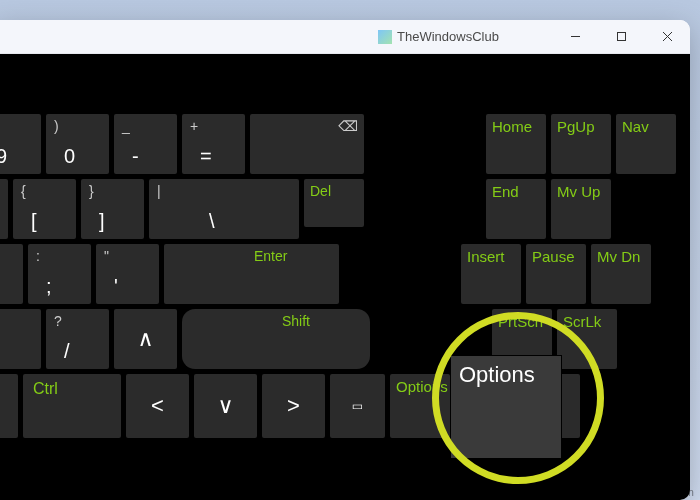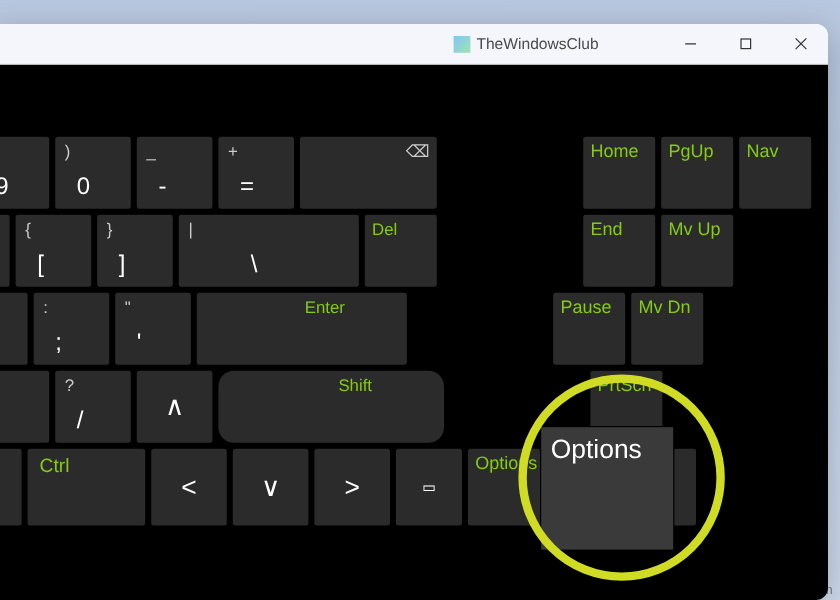--- a/index.html
+++ b/index.html
@@ -207,21 +207,21 @@
           <span class="main">[</span>
         </div>
         <div class="key w-letter">
           <span class="sup">}</span>
           <span class="main">]</span>
         </div>
         <div class="key" style="width:150px;height:60px;">
           <span class="sup">|</span>
           <span class="main" style="left:60px;">\</span>
         </div>
-        <div class="key" style="width:60px;height:60px;">
+        <div class="key" style="width:60px;height:48px;">
             <span class="label-tl">Del</span>
           </div>
         <div style="width:112px"></div>
         <div class="key w-nav nav">
             <span class="label-tl">End</span>
           </div>
         <div class="key w-nav nav">
             <span class="label-tl">Mv Up</span>
           </div>
       </div>
@@ -236,20 +236,23 @@
         </div>
         <div class="key w-letter">
           <span class="sup">"</span>
           <span class="main">'</span>
         </div>
         <div class="key" style="width:175px;height:60px;">
             <span class="label-tl" style="left:90px;">Enter</span>
           </div>
         <div style="width:112px"></div>
         <div class="key w-nav nav">
+            <span class="label-tl">Insert</span>
+          </div>
+        <div class="key w-nav nav">
             <span class="label-tl">Pause</span>
           </div>
         <div class="key w-nav nav">
             <span class="label-tl">Mv Dn</span>
           </div>
       </div>
 
       <div class="row" style="margin-left:-12px;">
         <div class="key w-letter">
 
@@ -261,20 +264,23 @@
         </div>
         <div class="key w-letter">
             <span class="center">∧</span>
           </div>
         <div class="key" style="width:188px;height:60px;border-radius:13px;">
             <span class="label-tl" style="left:100px;">Shift</span>
           </div>
         <div style="width:112px"></div>
         <div class="key w-nav nav">
             <span class="label-tl">PrtScn</span>
+          </div>
+        <div class="key w-nav nav">
+            <span class="label-tl">ScrLk</span>
           </div>
       </div>
 
       <div class="row" style="margin-left:-70px;">
         <div class="key w-bottom"></div>
         <div class="key w-bottom">
             <span class="label-tl" style="top:6px;left:10px;font-size:16px;">Ctrl</span>
           </div>
         <div class="key w-letter" style="height:64px;">
             <span class="center">&lt;</span>

